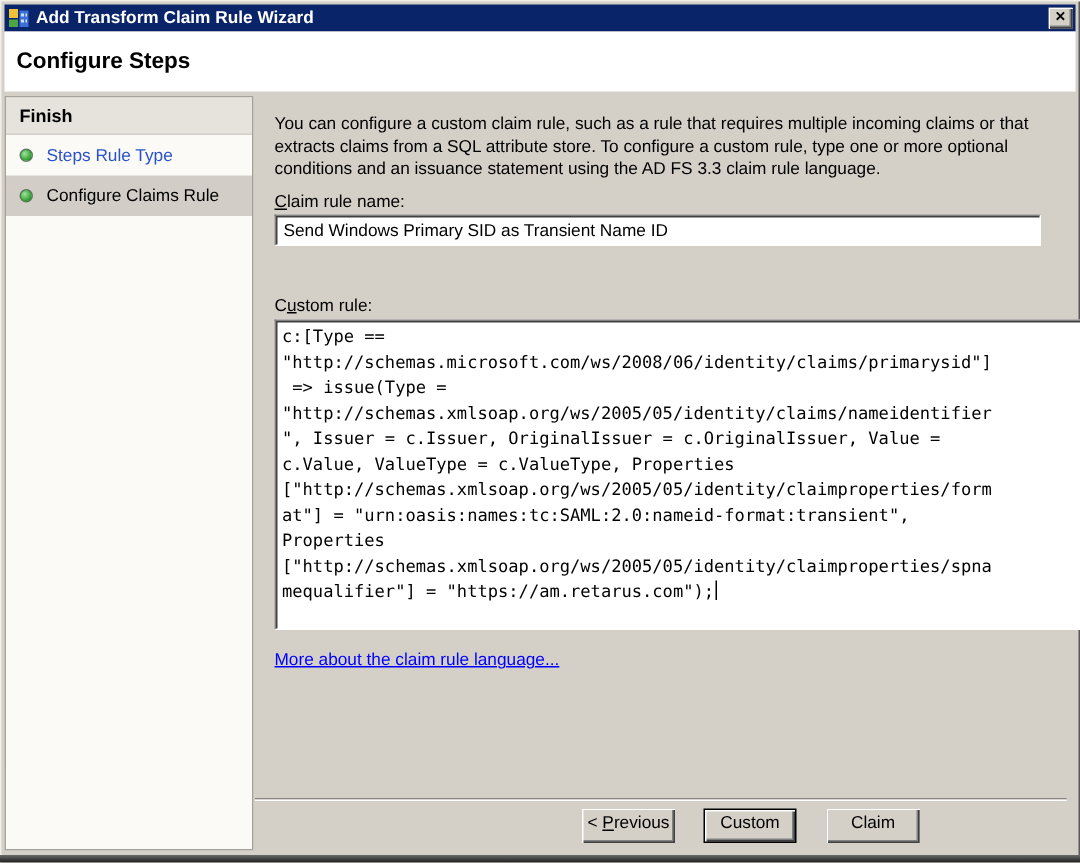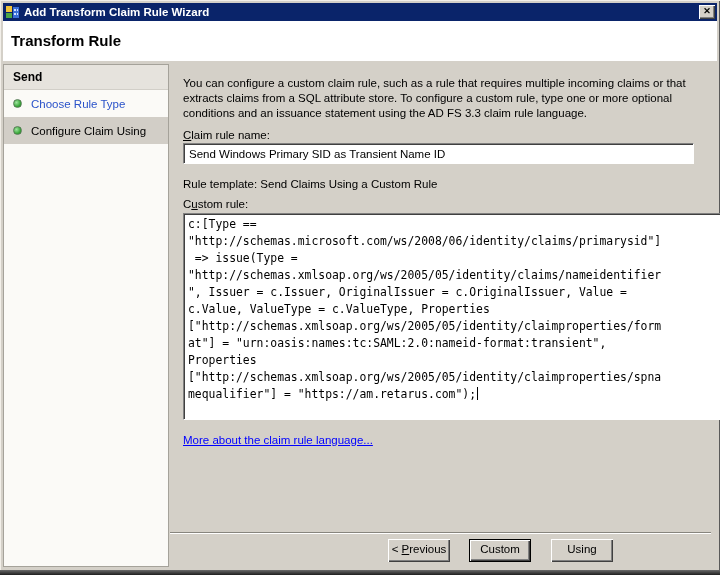--- a/index.html
+++ b/index.html
@@ -95,54 +95,53 @@
       <rect x="8" y="4" width="2" height="2" fill="#cfe0ff"></rect>
       <rect x="11" y="4" width="1" height="2" fill="#cfe0ff"></rect>
       <rect x="8" y="8" width="2" height="2" fill="#cfe0ff"></rect>
       <rect x="11" y="8" width="1" height="2" fill="#cfe0ff"></rect>
     </svg>
     <span class="title">Add Transform Claim Rule Wizard</span>
     <span class="btn-close">✕</span>
   </div>
 
   <div class="headerstrip">
-    <span class="page-title">Transform Rule</span>
+    <span class="page-title">Configure Steps</span>
   </div>
 
   <div class="steps">
-    <div class="steps-header">Send</div>
+    <div class="steps-header">Finish</div>
     <div class="step-row completed">
       <span class="bullet"></span>
-      <span class="step-label">Choose Rule Type</span>
+      <span class="step-label">Steps Rule Type</span>
     </div>
     <div class="step-row current">
       <span class="bullet"></span>
-      <span class="step-label">Configure Claim Using</span>
+      <span class="step-label">Configure Claims Rule</span>
     </div>
   </div>
 
   <div class="desc">You can configure a custom claim rule, such as a rule that requires multiple incoming claims or that extracts claims from a SQL attribute store. To configure a custom rule, type one or more optional conditions and an issuance statement using the AD FS 3.3 claim rule language.</div>
 
   <div class="field-label lbl-claim"><u>C</u>laim rule name:</div>
   <input class="txt-input" type="text" value="Send Windows Primary SID as Transient Name ID" style="">
 
-  <div class="field-label lbl-template">Rule template: Send Claims Using a Custom Rule</div>
 
   <div class="field-label lbl-custom">C<u>u</u>stom rule:</div>
 
   <div class="codebox">
     <div class="code-lines"><div>c:[Type ==</div><div>"http://schemas.microsoft.com/ws/2008/06/identity/claims/primarysid"]</div><div> =&gt; issue(Type =</div><div>"http://schemas.xmlsoap.org/ws/2005/05/identity/claims/nameidentifier</div><div>", Issuer = c.Issuer, OriginalIssuer = c.OriginalIssuer, Value =</div><div>c.Value, ValueType = c.ValueType, Properties</div><div>["http://schemas.xmlsoap.org/ws/2005/05/identity/claimproperties/form</div><div>at"] = "urn:oasis:names:tc:SAML:2.0:nameid-format:transient",</div><div>Properties</div><div>["http://schemas.xmlsoap.org/ws/2005/05/identity/claimproperties/spna</div><div>mequalifier"] = "https://am.retarus.com");<span class="caret"></span></div></div>
     <div class="vscroll">
       <div class="sb-btn sb-up">▲</div>
       <div class="sb-btn sb-down">▼</div>
     </div>
   </div>
 
   <div class="more-link">More about the claim rule language...</div>
 
   <div class="divider"></div>
 
   <div class="dlg-btn btn-previous">&lt; <u>P</u>revious</div>
   <div class="dlg-btn btn-finish">Custom</div>
-  <div class="dlg-btn btn-cancel">Using</div>
+  <div class="dlg-btn btn-cancel">Claim</div>
 
   <div class="bottom-shadow"></div>
 </div>
 
 </body></html>

